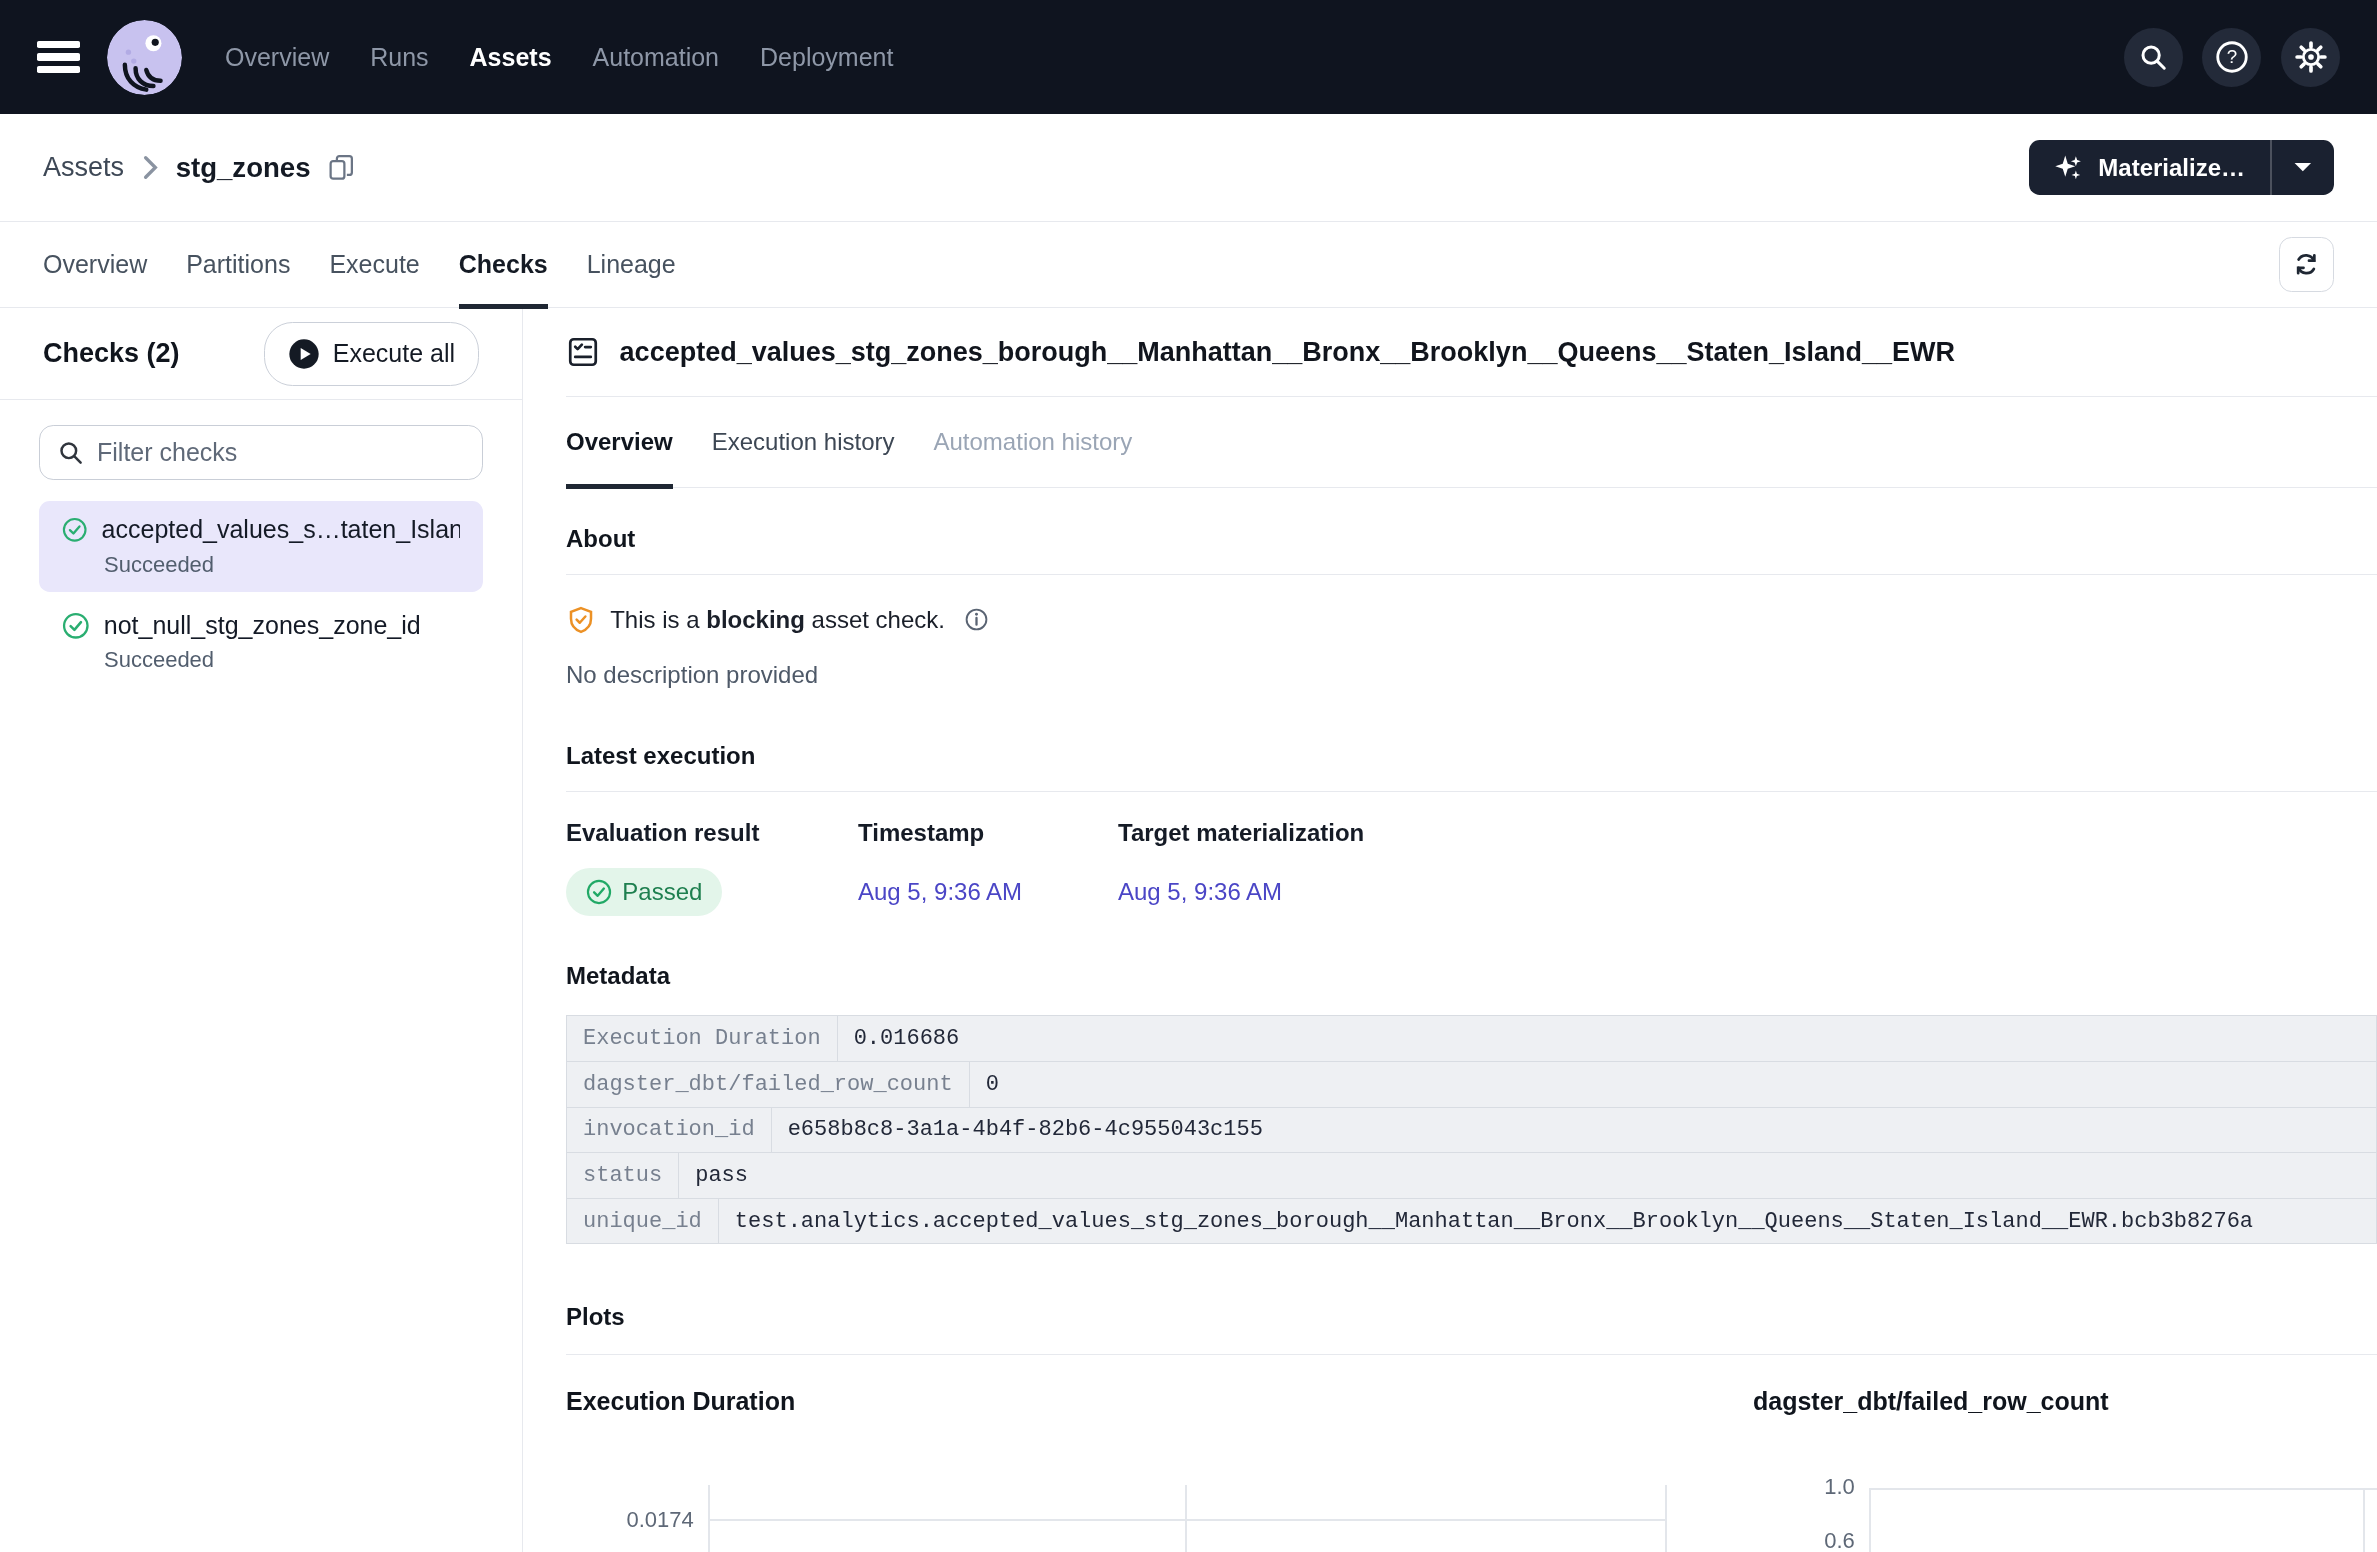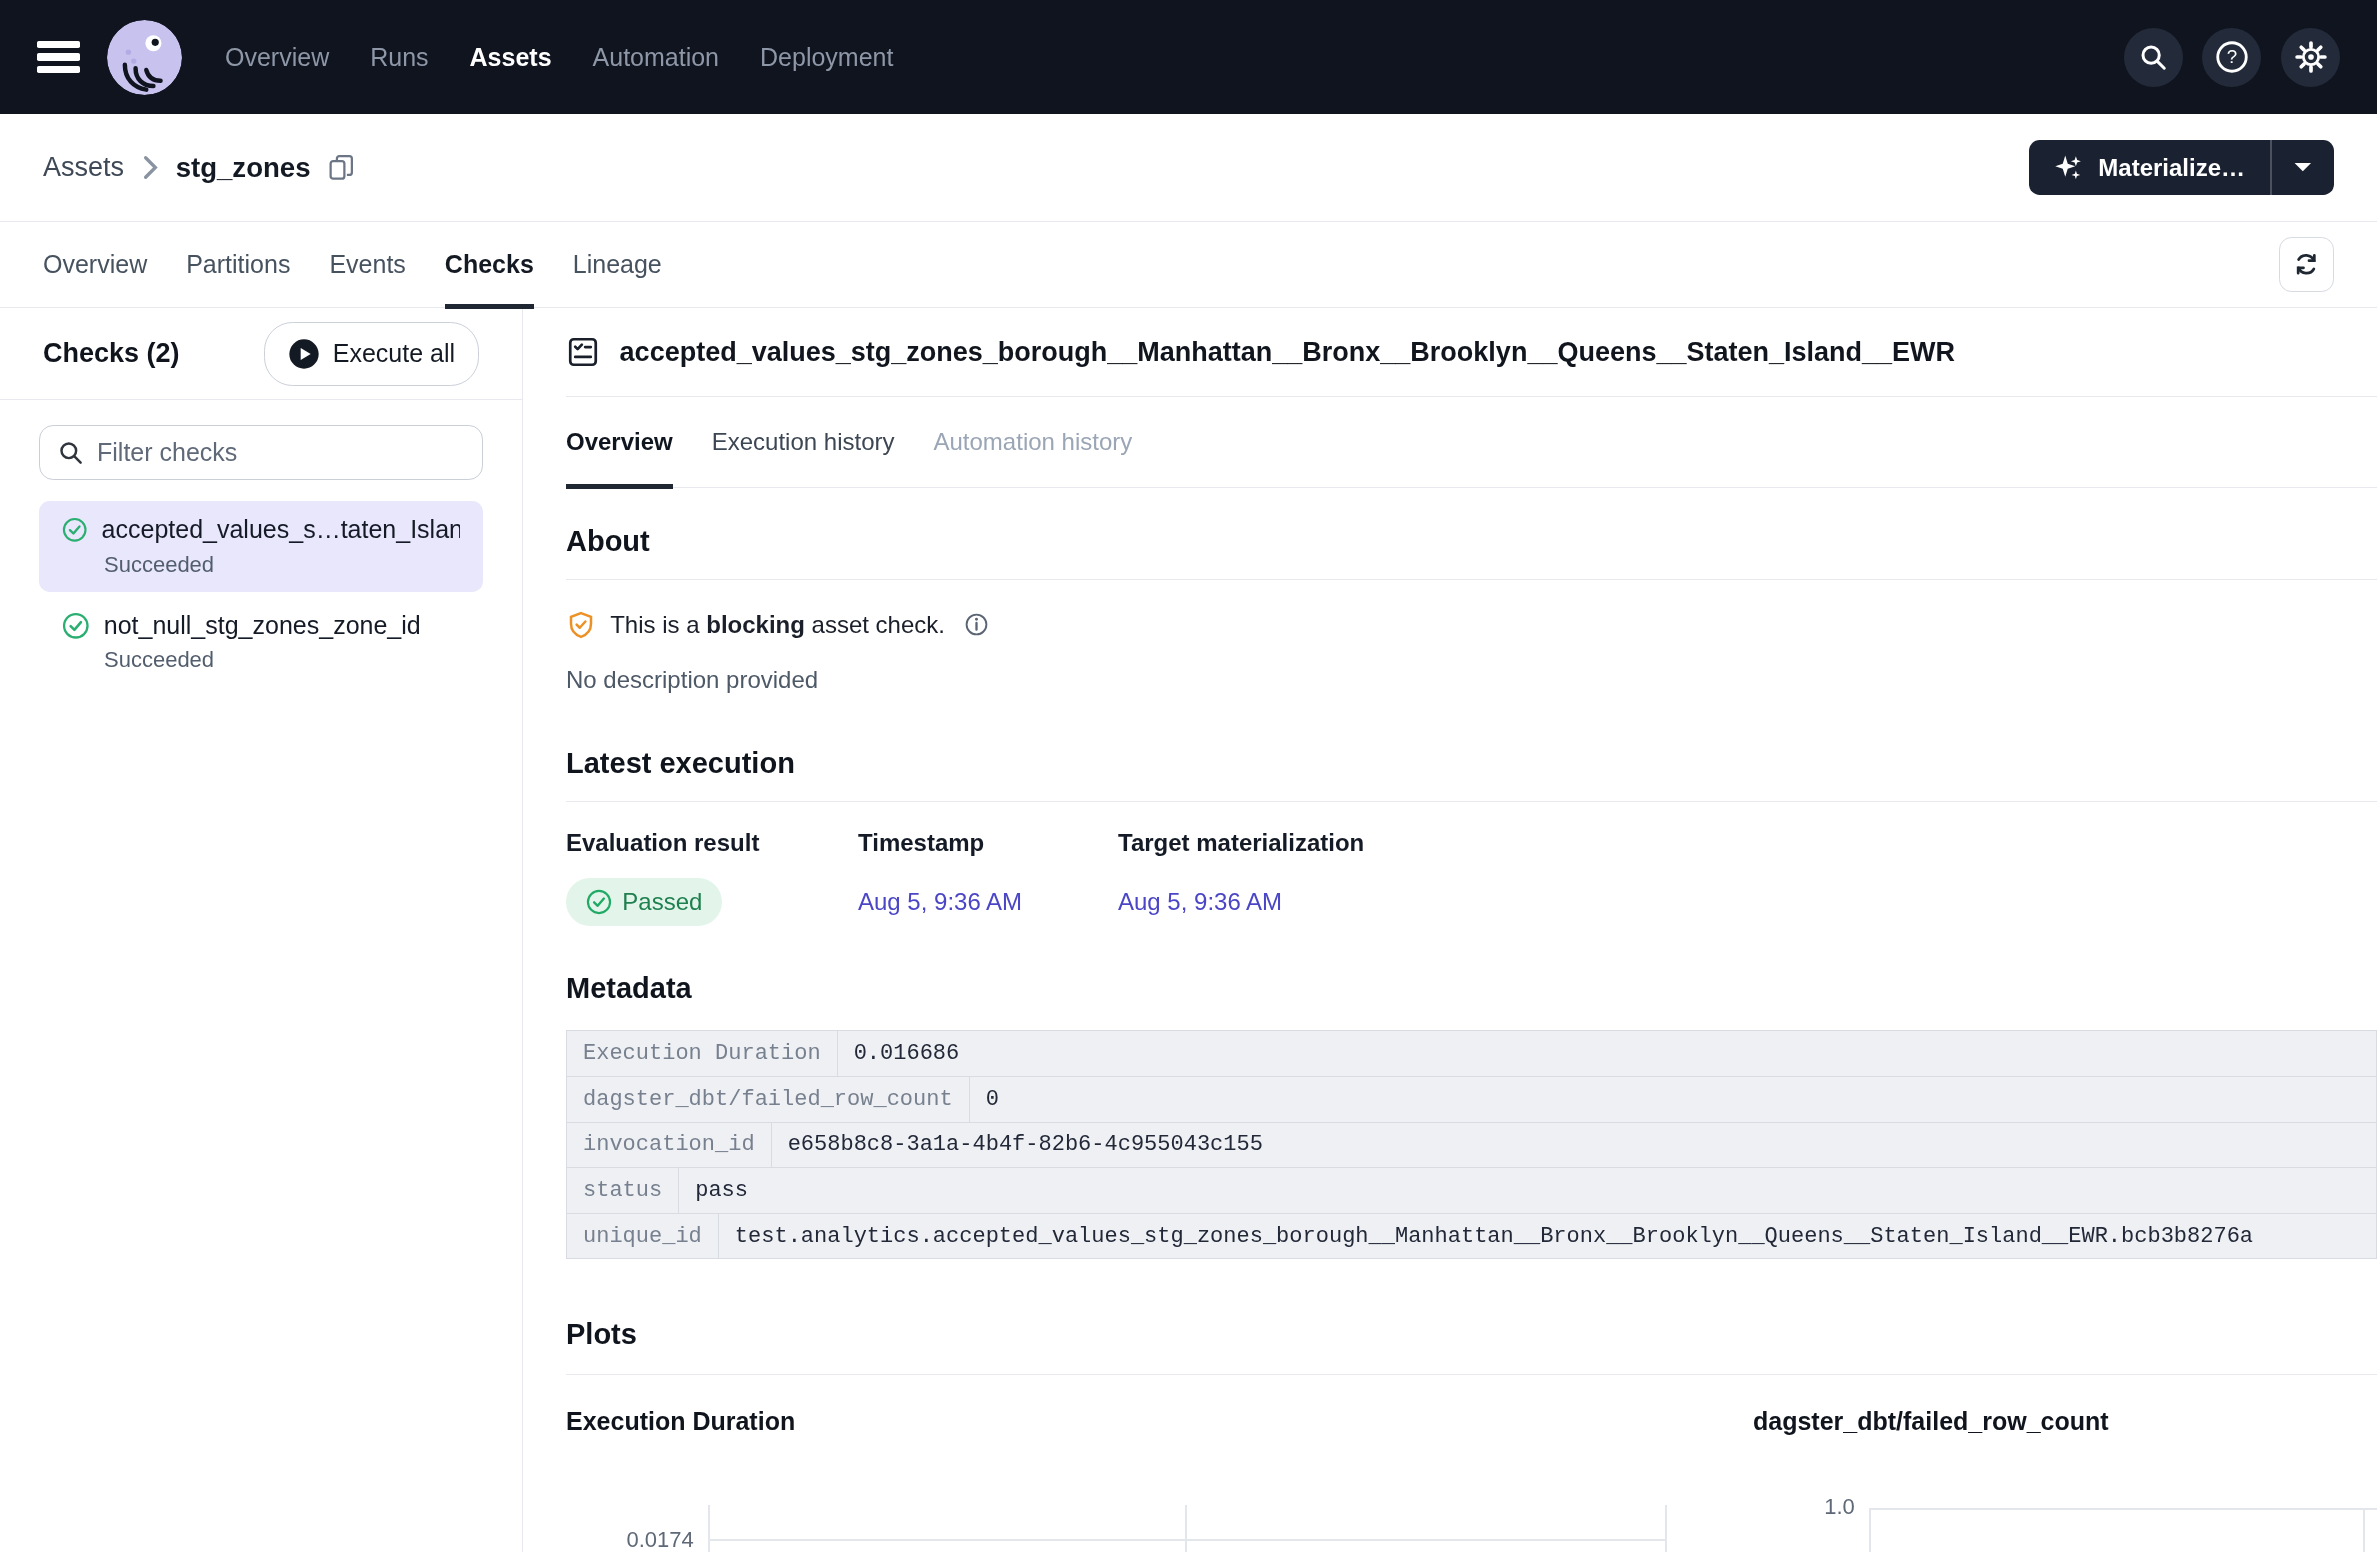--- a/index.html
+++ b/index.html
@@ -59,21 +59,21 @@
 
   .main { flex:1; padding-left:43px; overflow:hidden; }
   .check-header { height:89px; display:flex; align-items:center; gap:19.6px; border-bottom:1.8px solid #E7E9EE; }
   .check-title { font-size:27px; font-weight:700; color:#11151D; white-space:nowrap; }
   .check-tabs { height:91px; display:flex; gap:39px; border-bottom:1.8px solid #E7E9EE; }
   .ctab { display:flex; align-items:center; font-size:24px; font-weight:500; color:#3D4754; cursor:pointer; position:relative; }
   .ctab.active { color:#10161F; font-weight:600; }
   .ctab.active::after { content:""; position:absolute; left:0; right:0; bottom:-1.8px; height:5.3px; background:#1F2733; }
   .ctab.disabled { color:#9AA5B5; }
 
-  .section-title { font-size:29px; font-weight:700; color:#10151D; }
+  .section-title { font-size:24px; font-weight:700; color:#10151D; }
   .hr { border:none; border-top:1.8px solid #E7E9EE; }
 
   .about-title { margin-top:37px; }
   .about-hr { margin-top:21.3px; }
   .blocking-row { margin-top:28.5px; display:flex; align-items:center; gap:14.2px; font-size:24px; color:#1A1F29; }
   .blocking-row b { font-weight:700; }
   .info-ic { margin-left:5.3px; display:flex; align-items:center; cursor:pointer; }
   .no-desc { margin-top:25px; font-size:24px; color:#4E5968; }
 
   .latest-title { margin-top:53px; }
@@ -196,21 +196,21 @@
             <path d="M1 1.5 L7 7.5 L13 1.5 Z"></path>
           </svg>
       </div>
     </div>
   </div>
 
   <div class="atabs-row">
     <div class="atabs">
       <div class="atab">Overview</div>
       <div class="atab">Partitions</div>
-      <div class="atab">Events</div>
+      <div class="atab">Execute</div>
       <div class="atab active">Checks</div>
       <div class="atab">Lineage</div>
     </div>
     <div class="atabs-spacer"></div>
     <div class="refresh-btn">
       <svg width="28.5" height="28.5" viewBox="0 0 24 24" fill="none" stroke="#1F2733" stroke-width="2.3" stroke-linecap="round">
           <path d="M18.5 9 A7.2 7.2 0 0 0 5.6 8"></path>
           <path d="M5.5 15 A7.2 7.2 0 0 0 18.4 16"></path>
           <path d="M18.8 4.5 V9 H14.3" stroke-width="2.3"></path>
           <path d="M5.2 19.5 V15 H9.7" stroke-width="2.3"></path>

